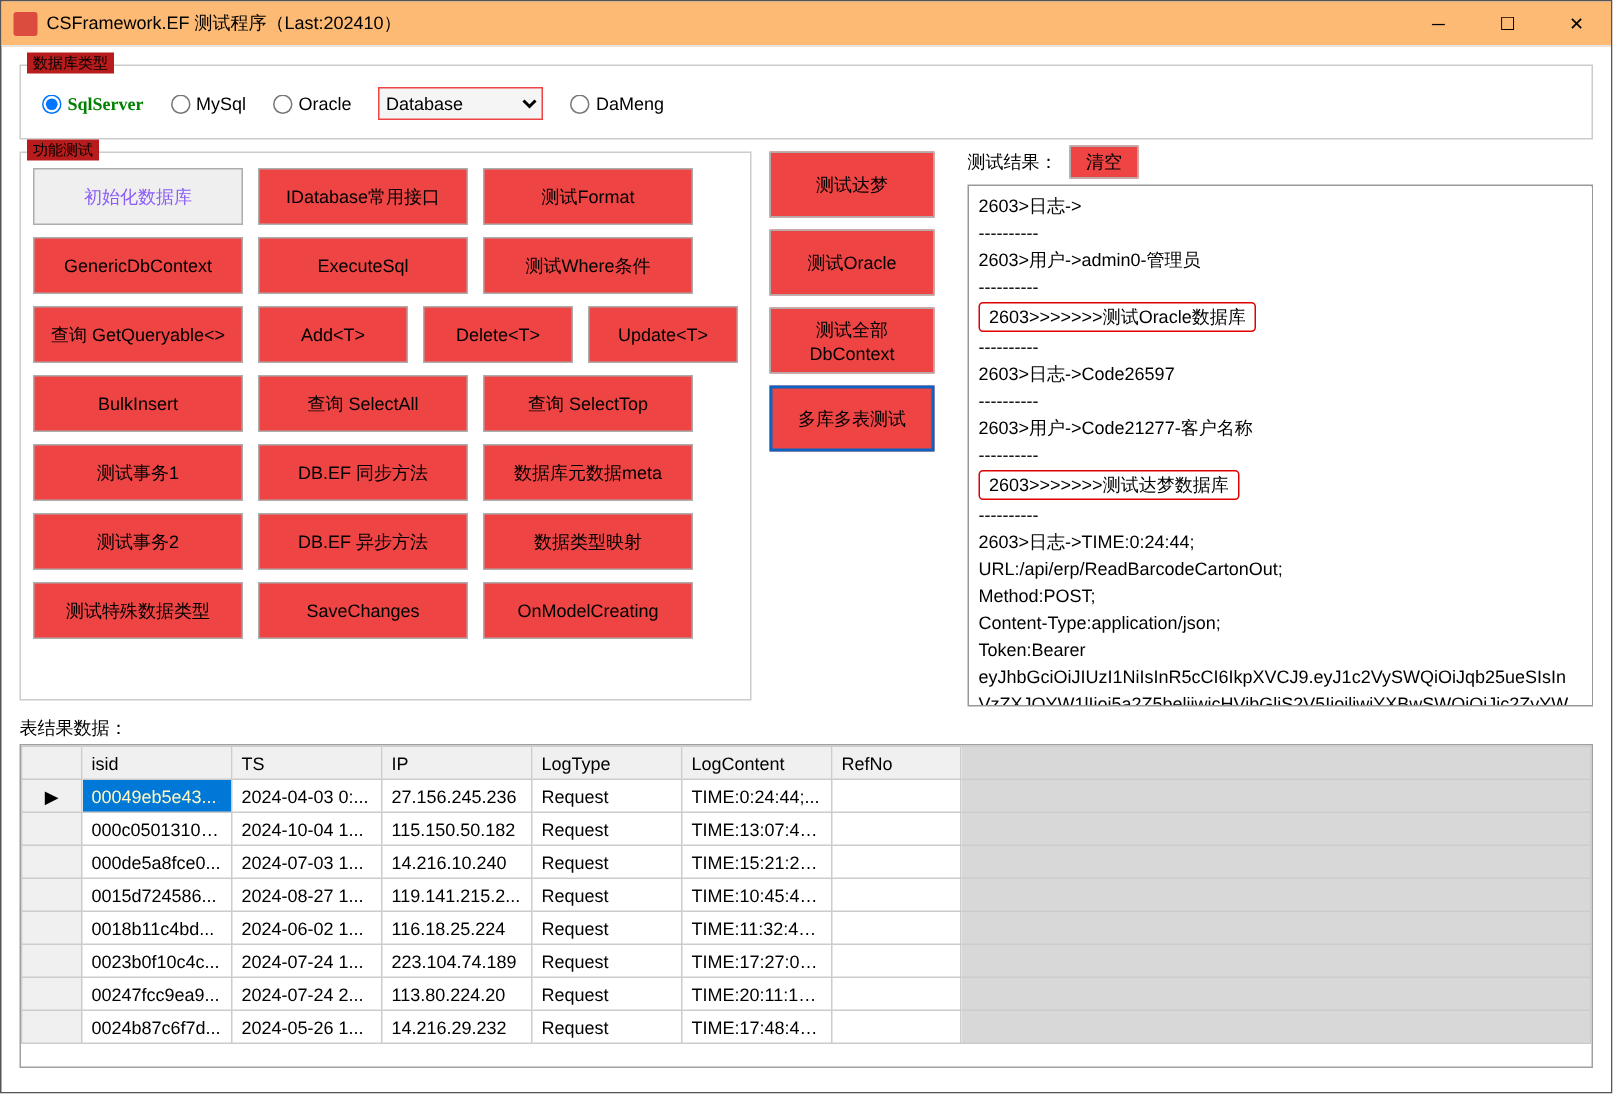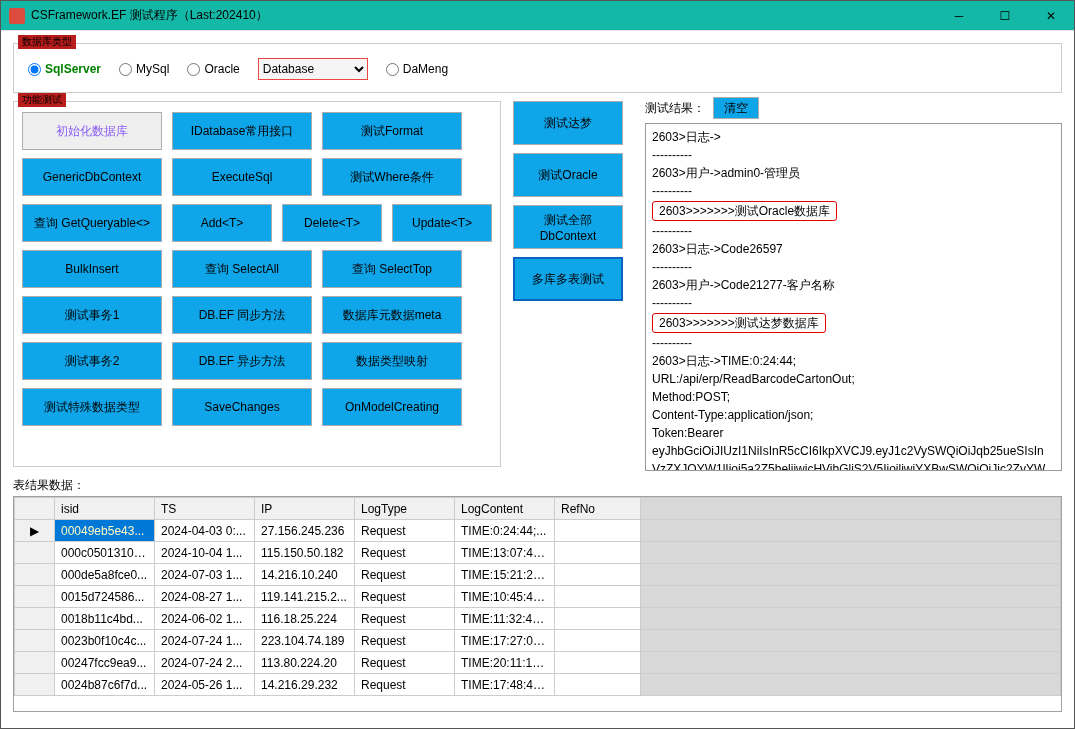--- a/index.html
+++ b/index.html
@@ -13,21 +13,21 @@
 .window {
   width: 1075px;
   height: 729px;
   background: #fff;
   border: 1px solid #555;
   display: flex;
   flex-direction: column;
 }
 .titlebar {
   height: 30px;
-  background: #14b8a6;
+  background: #fdba74;
   display: flex;
   align-items: center;
   padding-left: 8px;
   border-bottom: 1px solid #e5e5e5;
 }
 .titlebar .icon-app {
   width: 16px; height: 16px;
   background: #db4c3f;
   border-radius: 2px;
   margin-right: 6px;
@@ -55,39 +55,39 @@
   font-size: 10px;
 }
 .row-db {
   display: flex;
   align-items: center;
   gap: 18px;
   padding: 4px 6px;
 }
 .radio { display:flex; align-items:center; gap:4px; }
 .radio input { margin:0; }
-.radio.green label { color: #008000; font-weight: bold; }
+.radio.green label { color: #008000; font-weight: bold; font-family: Liberation Serif, serif; }
 select.db-select {
   width: 110px; height: 22px; font-size:12px;
   background:#f5f5f5; border:1px solid #ef4444;
 }
 .main-row { display:flex; gap:12px; flex:0 0 auto;}
 .func-test {
   flex: 0 0 470px;
 }
 .btn-grid {
   display: grid;
   grid-template-columns: 140px 140px 140px;
   grid-auto-rows: 38px;
   gap: 8px 10px;
 }
 .btn-grid.row4 { grid-template-columns: 140px 100px 100px 100px; margin-top:8px; margin-bottom:8px;}
 .btn {
   border: 1px solid #adadad;
-  background: #0ea5e9;
+  background: #ef4444;
   display:flex; align-items:center; justify-content:center;
   font-size:12px; cursor:default;
   padding: 0 4px;
   text-align:center;
 }
 .btn.disabled { color:#8b5cf6; background:#efefef; }
 .side-btns {
   flex: 0 0 120px;
   display:flex; flex-direction:column; gap:8px;
   padding-top: 4px;

